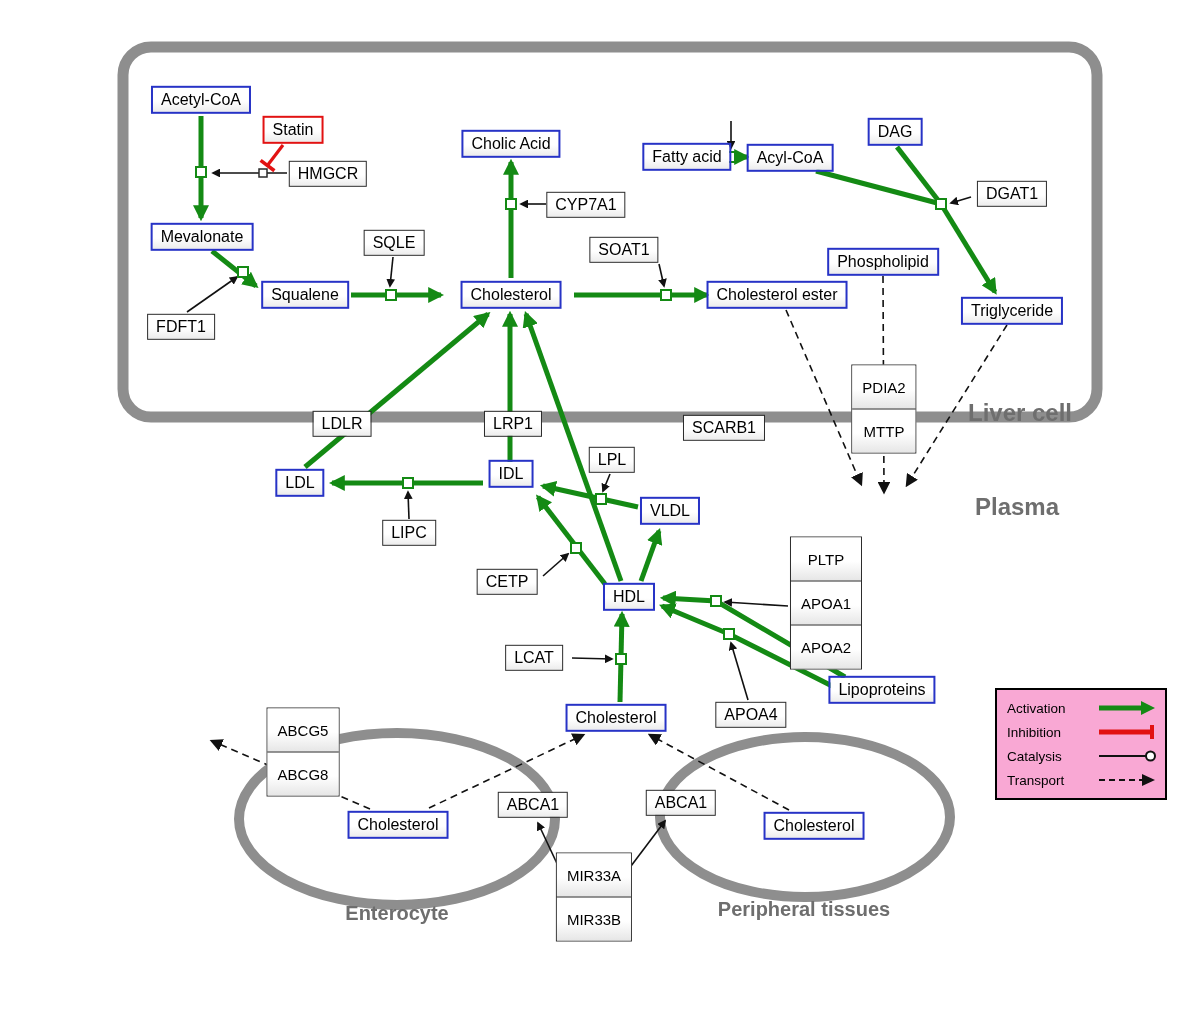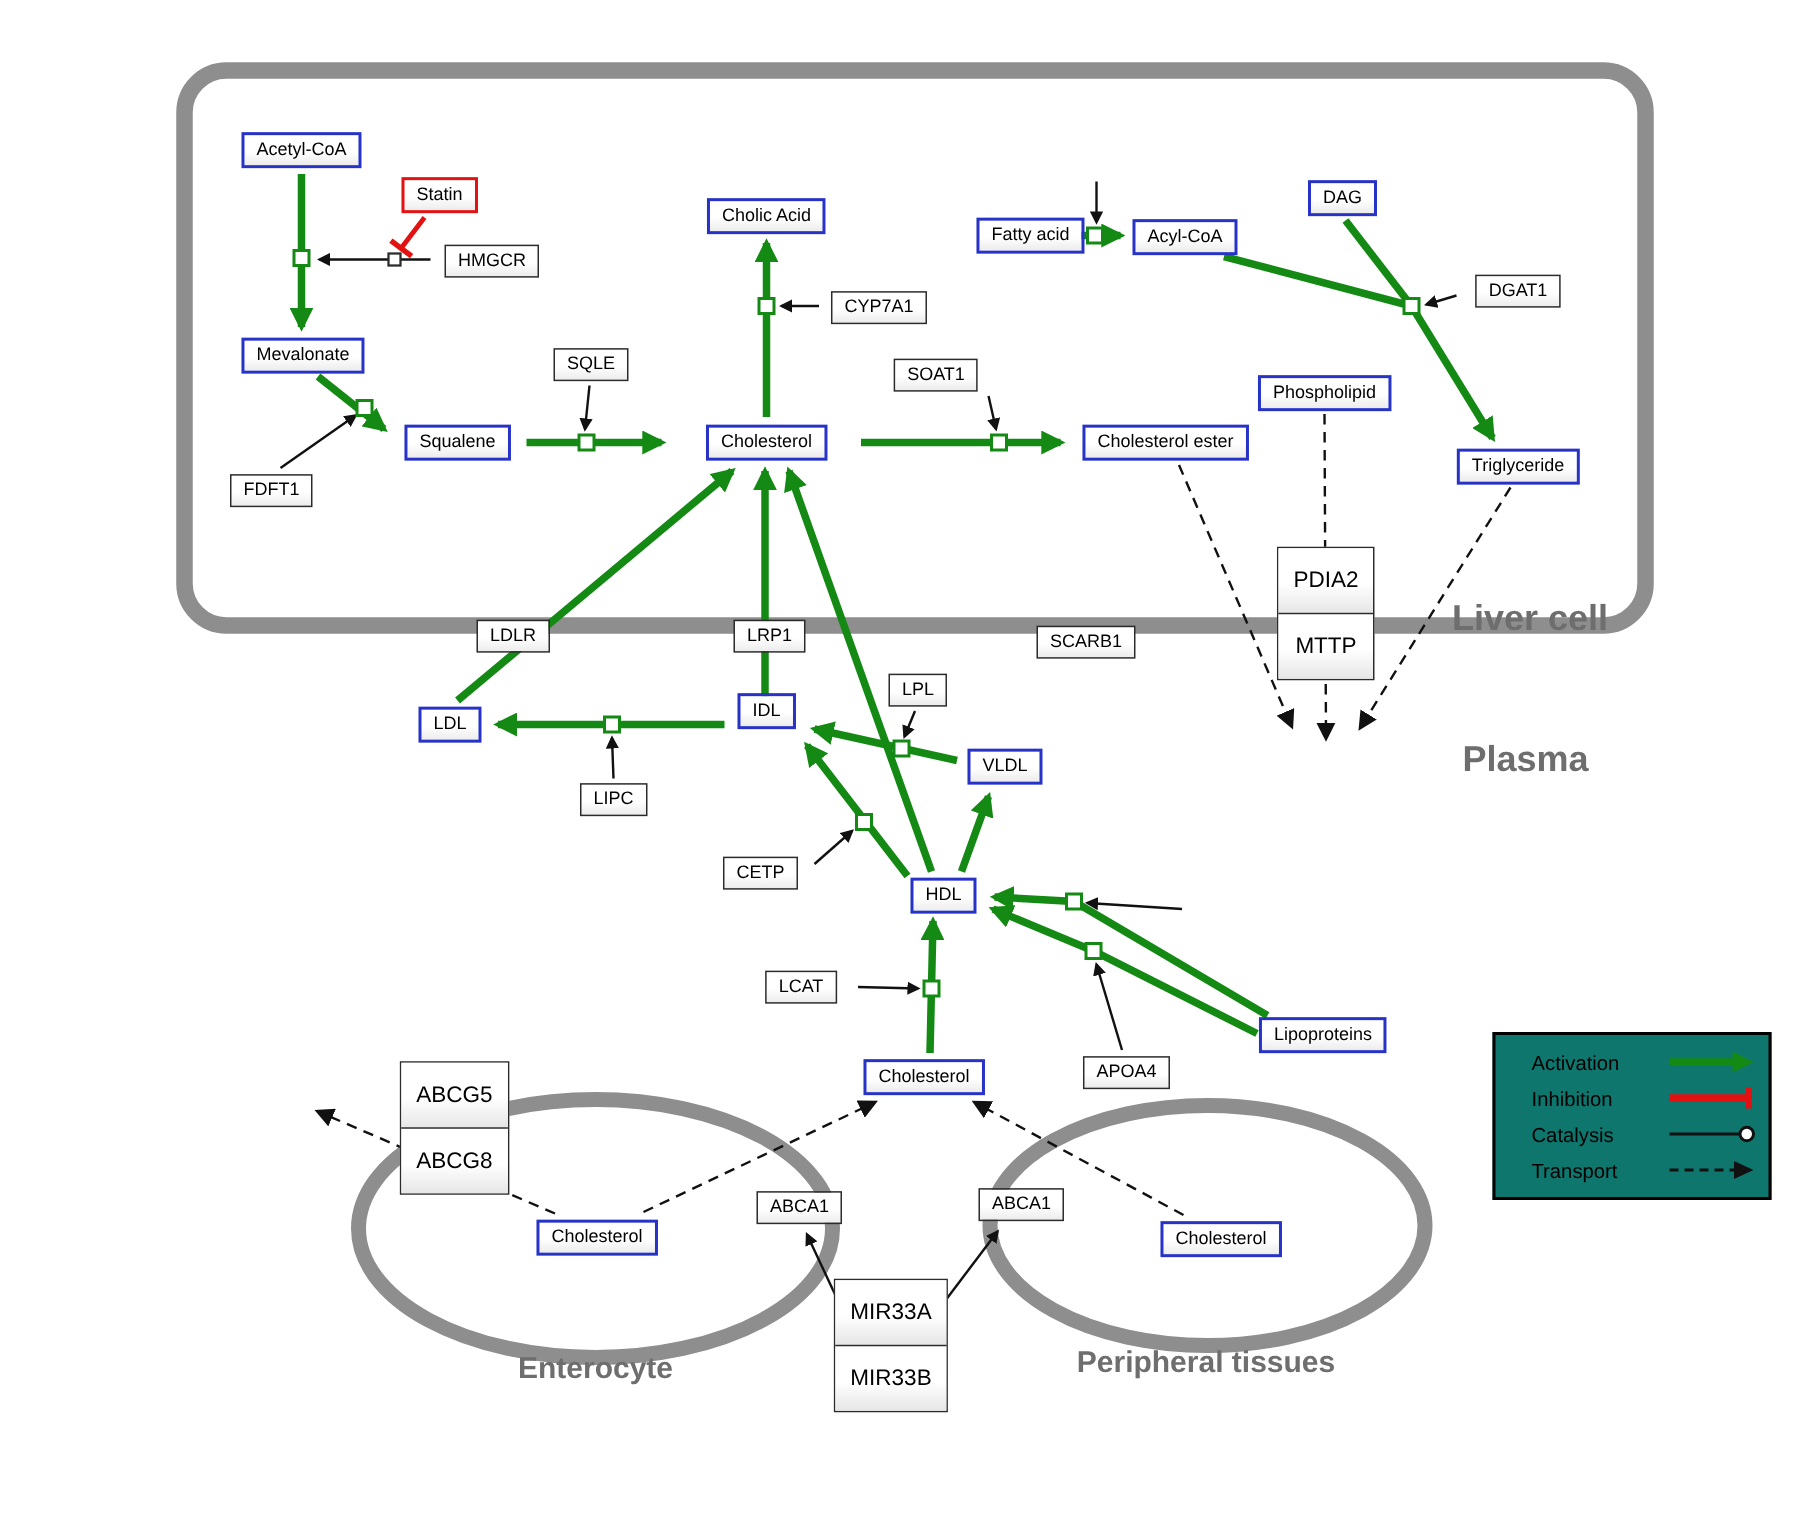--- a/index.html
+++ b/index.html
@@ -1,21 +1,21 @@
 <!DOCTYPE html>
 <html><head>
 <meta charset="utf-8">
 <style>
   html,body { margin:0; padding:0; background:#ffffff; }
   #canvas { position:relative; width:1200px; height:1013px; overflow:hidden;
             font-family:"Liberation Sans", sans-serif; }
   #edges { position:absolute; left:0; top:0; }
 
   .node { position:absolute; transform:translate(-50%,-50%);
-          font-size:12px; line-height:1.15; padding:3px 8px; text-align:right;
+          font-size:16px; line-height:1.15; padding:3px 8px; text-align:right;
           background:linear-gradient(#ffffff 55%, #ececec); color:#000;
           white-space:nowrap; box-sizing:border-box; }
   .met   { border:2px solid #2733c6; }
   .enz   { border:1.5px solid #2b2b2b; }
   .inhib { border:2px solid #e21212; }
   .wrap  { white-space:normal; width:132px; padding:2px 4px; }
 
   .stack { position:absolute; transform:translate(-50%,-50%);
            border:1.5px solid #2b2b2b; background:#fff; text-align:center; }
   .stack-row { padding:13px 10px; font-size:15px;
@@ -28,22 +28,22 @@
                border-top:1.5px solid #2b2b2b; border-left:1.5px solid #2b2b2b;
                background:#fff; }
   .apo-cell { border-right:1.5px solid #2b2b2b; border-bottom:1.5px solid #2b2b2b;
               padding:3px 0; text-align:center; font-size:15px; }
 
   .region-label { position:absolute; transform:translate(-50%,-50%);
                   font-weight:bold; color:#6e6e6e;margin-top:45px; }
   .big   { font-size:24px; }
   .small { font-size:20px; }
 
-  .legend { position:absolute; border:2.5px solid #000; background:#0f766e;
-            padding:6px 8px 6px 24px; }
+  .legend { position:absolute; border:2.5px solid #000; background:#f9a8d4;
+            padding:6px 8px 6px 10px; }
   .legend-row { display:flex; align-items:center; justify-content:space-between;
                 height:24px; font-size:13.5px; color:#000; }
   .legend-row span { margin-right:10px; }
 </style>
 </head>
 <body>
 
 <div id="canvas">
 
   <svg id="edges" width="1200" height="1013" viewBox="0 0 1200 1013">
@@ -170,20 +170,25 @@
   <div class="node met" style="left:511px;top:474px">IDL</div>
   <div class="node met" style="left:670px;top:511px">VLDL</div>
   <div class="node enz" style="left:409px;top:533px">LIPC</div>
   <div class="node enz" style="left:507px;top:582px">CETP</div>
   <div class="node met" style="left:629px;top:597px">HDL</div>
   <div class="node enz" style="left:534px;top:658px">LCAT</div>
   <div class="node met" style="left:882px;top:690px">Lipoproteins</div>
   <div class="node enz" style="left:751px;top:715px">APOA4</div>
   <div class="node met" style="left:616px;top:718px">Cholesterol</div>
 
+  <div class="stack" style="left:826px;top:603px">
+    <div class="stack-row">PLTP</div>
+    <div class="stack-row">APOA1</div>
+    <div class="stack-row">APOA2</div>
+  </div>
 
 
   <div class="stack" style="left:303px;top:752px">
     <div class="stack-row">ABCG5</div>
     <div class="stack-row">ABCG8</div>
   </div>
   <div class="node met" style="left:398px;top:825px">Cholesterol</div>
   <div class="node enz" style="left:533px;top:805px">ABCA1</div>
   <div class="node enz" style="left:681px;top:803px">ABCA1</div>
   <div class="node met" style="left:814px;top:826px">Cholesterol</div>

